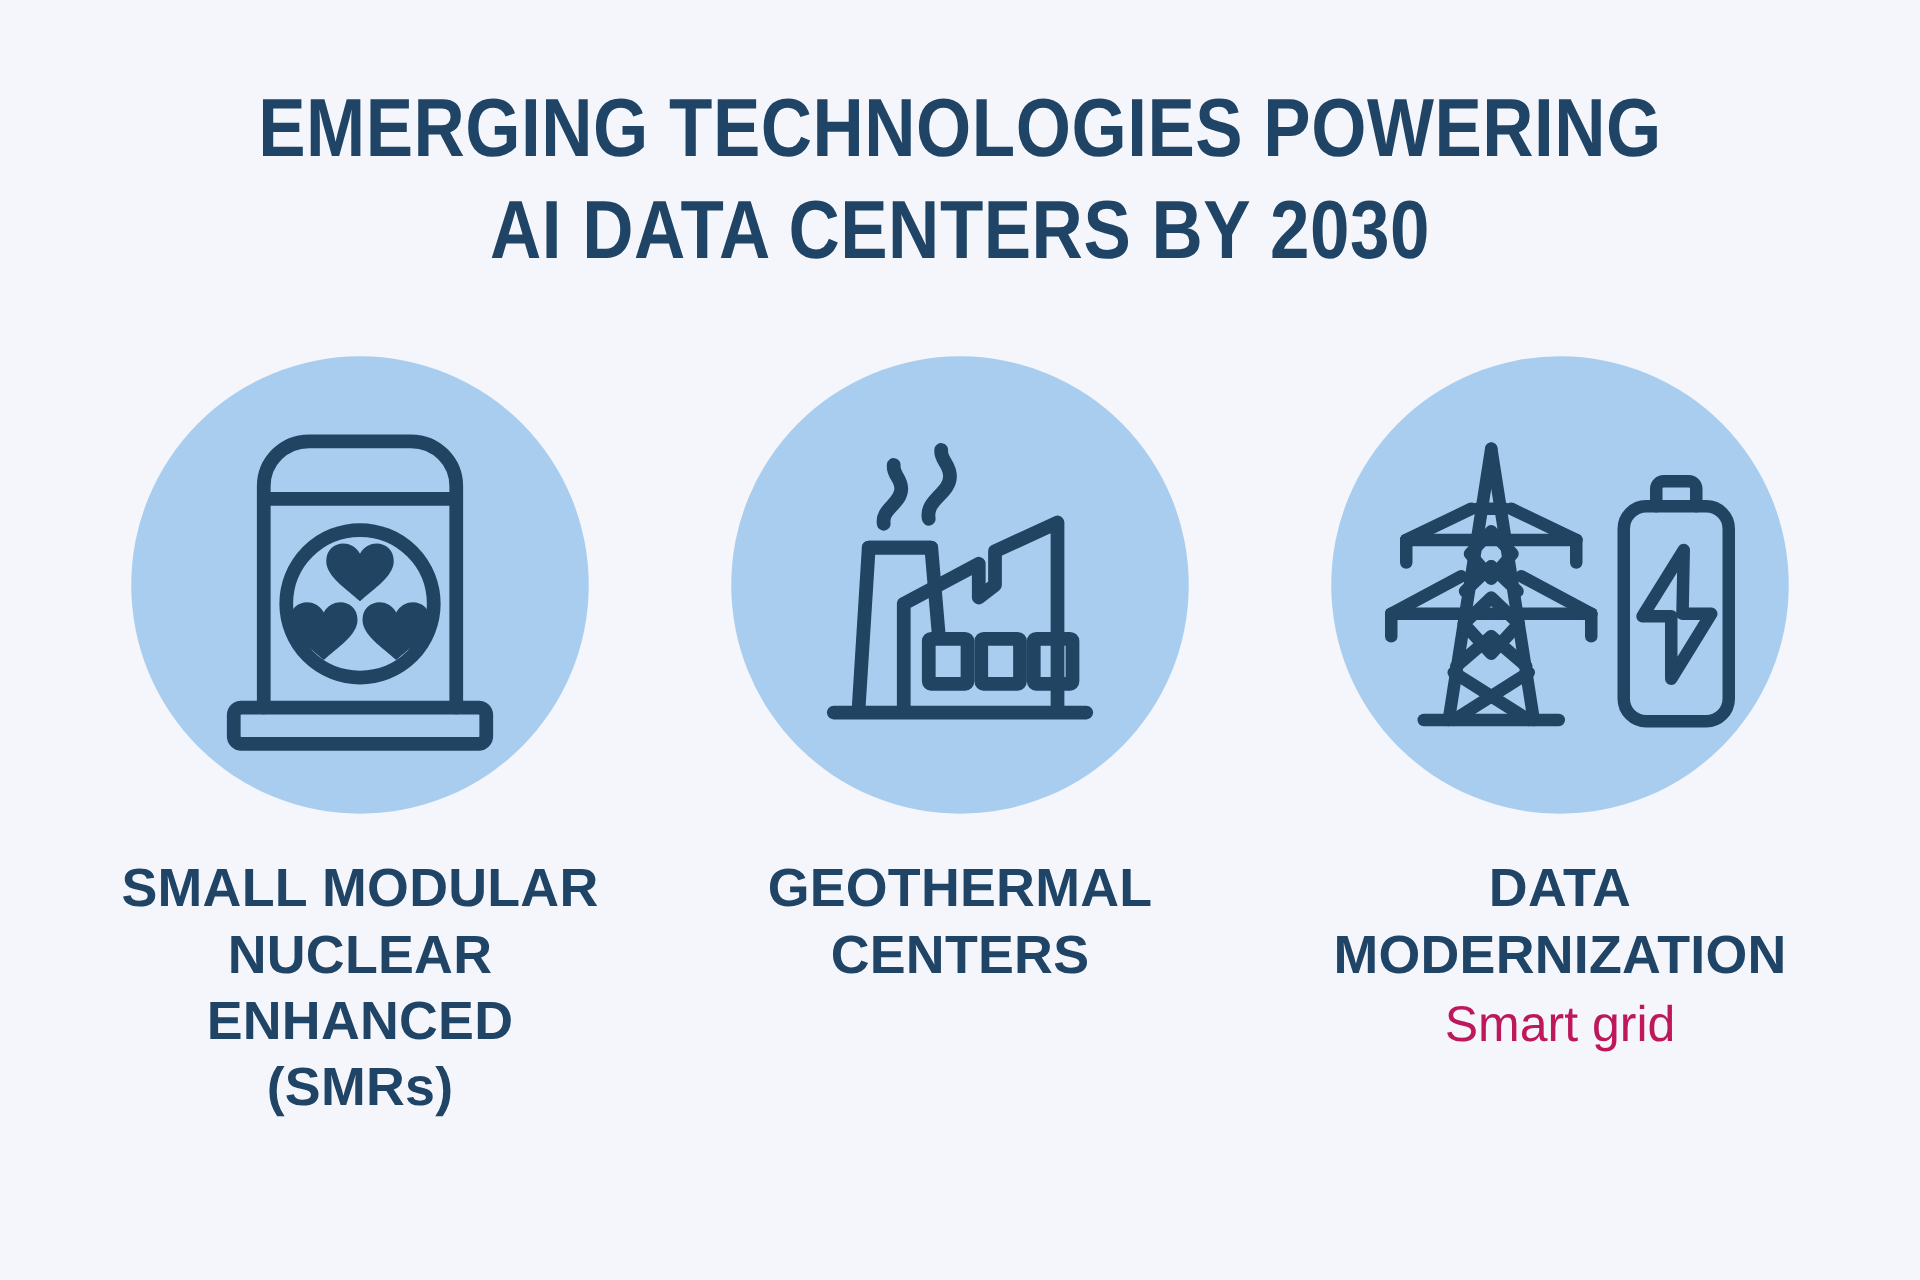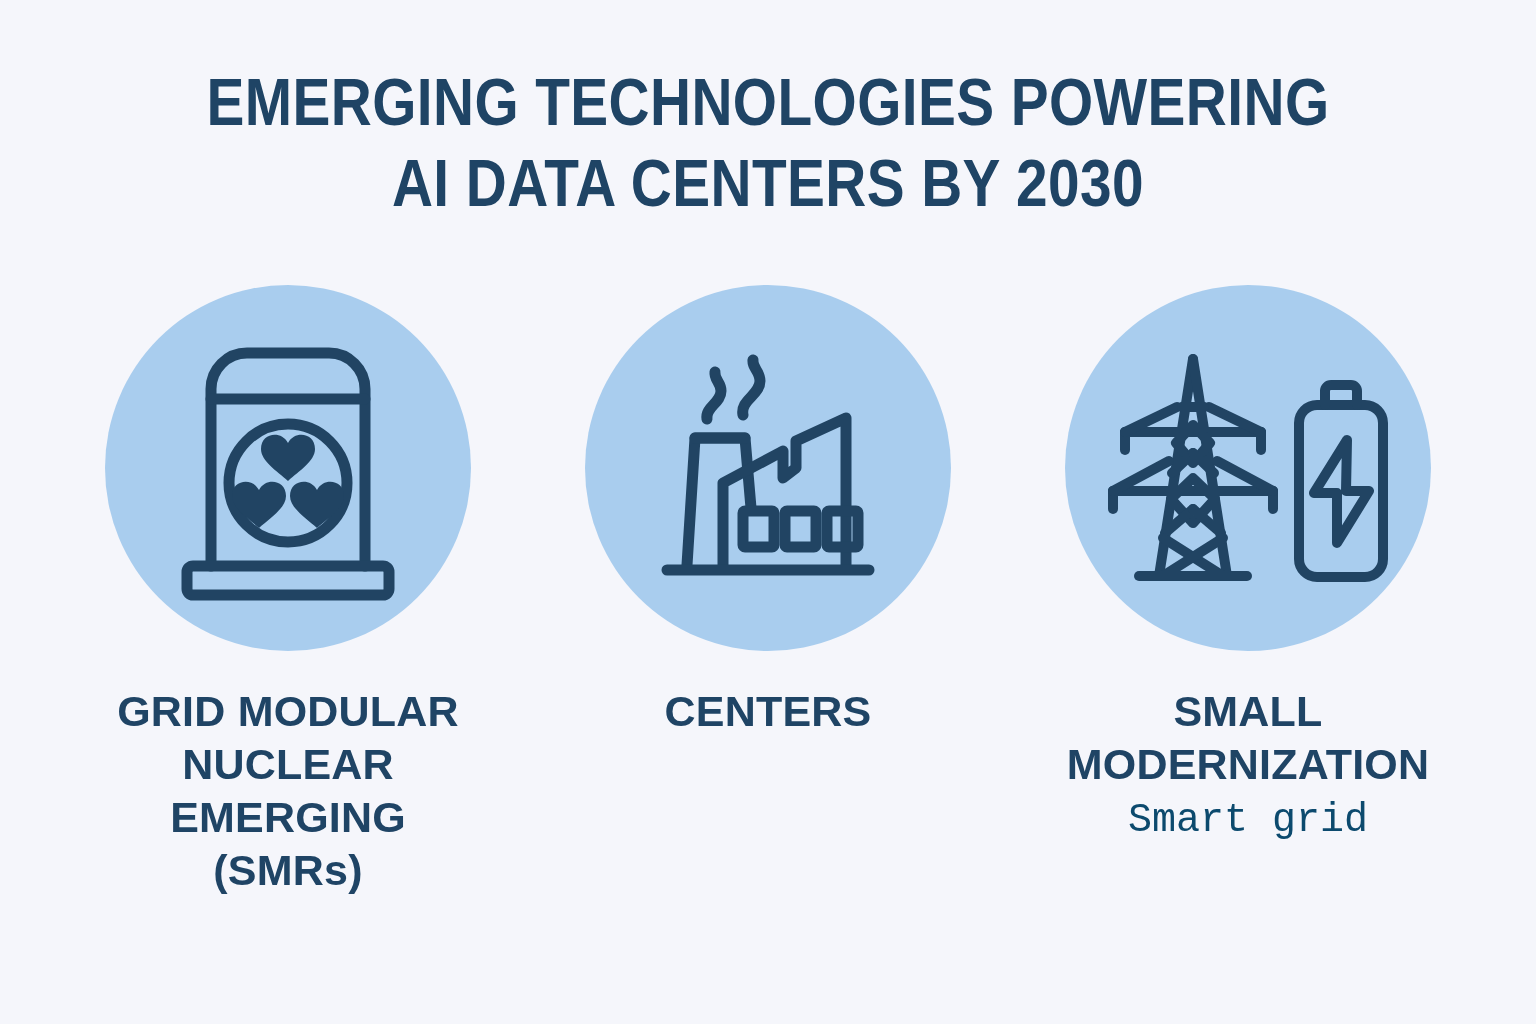--- a/index.html
+++ b/index.html
@@ -79,22 +79,22 @@
     font-weight: bold;
     font-size: 43px;
     line-height: 53px;
     letter-spacing: 0.2px;
   }
   .caption .cap-line { display: block; white-space: nowrap; }
 
   .sublist {
     margin-top: 4px;
     text-align: center;
-    color: #0c4a6e;
-    font-family: Liberation Mono, monospace;
+    color: #be185d;
+    font-family: Liberation Sans, sans-serif;
     font-weight: normal;
     font-size: 40px;
     line-height: 51px;
   }
   .sublist .sub-line { display: block; white-space: nowrap; }
 </style>
 </head>
 <body>
 
 <div class="poster">
@@ -119,23 +119,23 @@
           <circle cx="125" cy="150" r="59"></circle>
 
           <g fill="#214463" stroke="none">
             <path d="M125 110 c7 -13 27 -10 27 6 c0 12 -16 22 -27 32 c-11 -10 -27 -20 -27 -32 c0 -16 20 -19 27 -6 Z"></path>
             <path d="M96 157 c7 -13 27 -10 27 6 c0 12 -16 22 -27 32 c-11 -10 -27 -20 -27 -32 c0 -16 20 -19 27 -6 Z"></path>
             <path d="M154 157 c7 -13 27 -10 27 6 c0 12 -16 22 -27 32 c-11 -10 -27 -20 -27 -32 c0 -16 20 -19 27 -6 Z"></path>
           </g>
         </svg>
       </div>
       <div class="caption">
-        <span class="cap-line">GRID MODULAR</span>
+        <span class="cap-line">SMALL MODULAR</span>
         <span class="cap-line">NUCLEAR</span>
-        <span class="cap-line">EMERGING</span>
+        <span class="cap-line">ENHANCED</span>
         <span class="cap-line">(SMRs)</span>
       </div>
     </div>
 
     <div class="col">
       <div class="badge">
         <svg width="270" height="270" viewBox="0 0 270 270" fill="none" stroke="#214463" stroke-width="11" stroke-linecap="round" stroke-linejoin="round">
 
           <path d="M74 86 c-2 -12 14 -16 14 -28 c0 -9 -7 -11 -6 -19"></path>
           <path d="M110 82 c-3 -15 17 -20 17 -34 c0 -10 -8 -13 -7 -21"></path>
@@ -147,20 +147,21 @@
           <path d="M90 232 V150 L150 118 V145 L163 135 V108 L213 85 V232"></path>
 
           <path d="M34 237 H236"></path>
 
           <rect x="110" y="178" width="31" height="36" rx="2"></rect>
           <rect x="152" y="178" width="31" height="36" rx="2"></rect>
           <rect x="194" y="178" width="31" height="36" rx="2"></rect>
         </svg>
       </div>
       <div class="caption">
+        <span class="cap-line">GEOTHERMAL</span>
         <span class="cap-line">CENTERS</span>
       </div>
     </div>
 
     <div class="col">
       <div class="badge">
         <svg width="290" height="270" viewBox="0 0 290 270" fill="none" stroke="#214463" stroke-width="10" stroke-linecap="round" stroke-linejoin="round">
 
           <g>
 
@@ -194,21 +195,21 @@
 
           <g>
             <rect x="196" y="72" width="84" height="172" rx="18"></rect>
             <path d="M222 72 V58 a6 6 0 0 1 6 -6 h20 a6 6 0 0 1 6 6 V72"></path>
 
             <path d="M244 107 L211 160 h23 v50 l32 -52 h-23 Z"></path>
           </g>
         </svg>
       </div>
       <div class="caption">
-        <span class="cap-line">SMALL</span>
+        <span class="cap-line">DATA</span>
         <span class="cap-line">MODERNIZATION</span>
       </div>
       <div class="sublist">
         <span class="sub-line">Smart grid</span>
       </div>
     </div>
 
   </div>
 </div>
 

